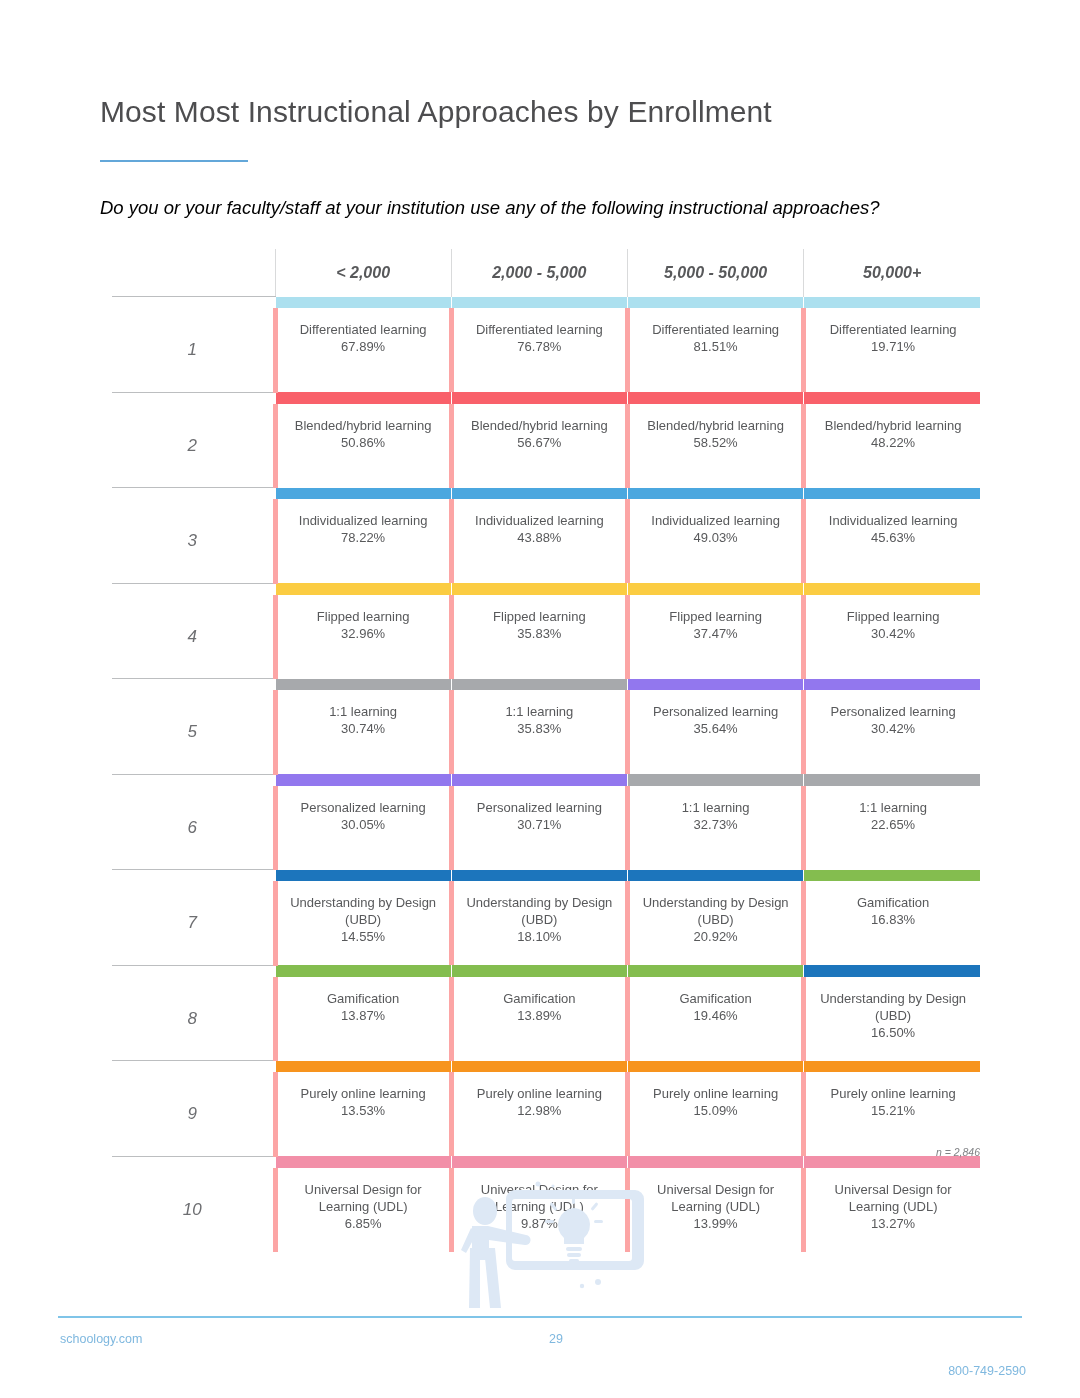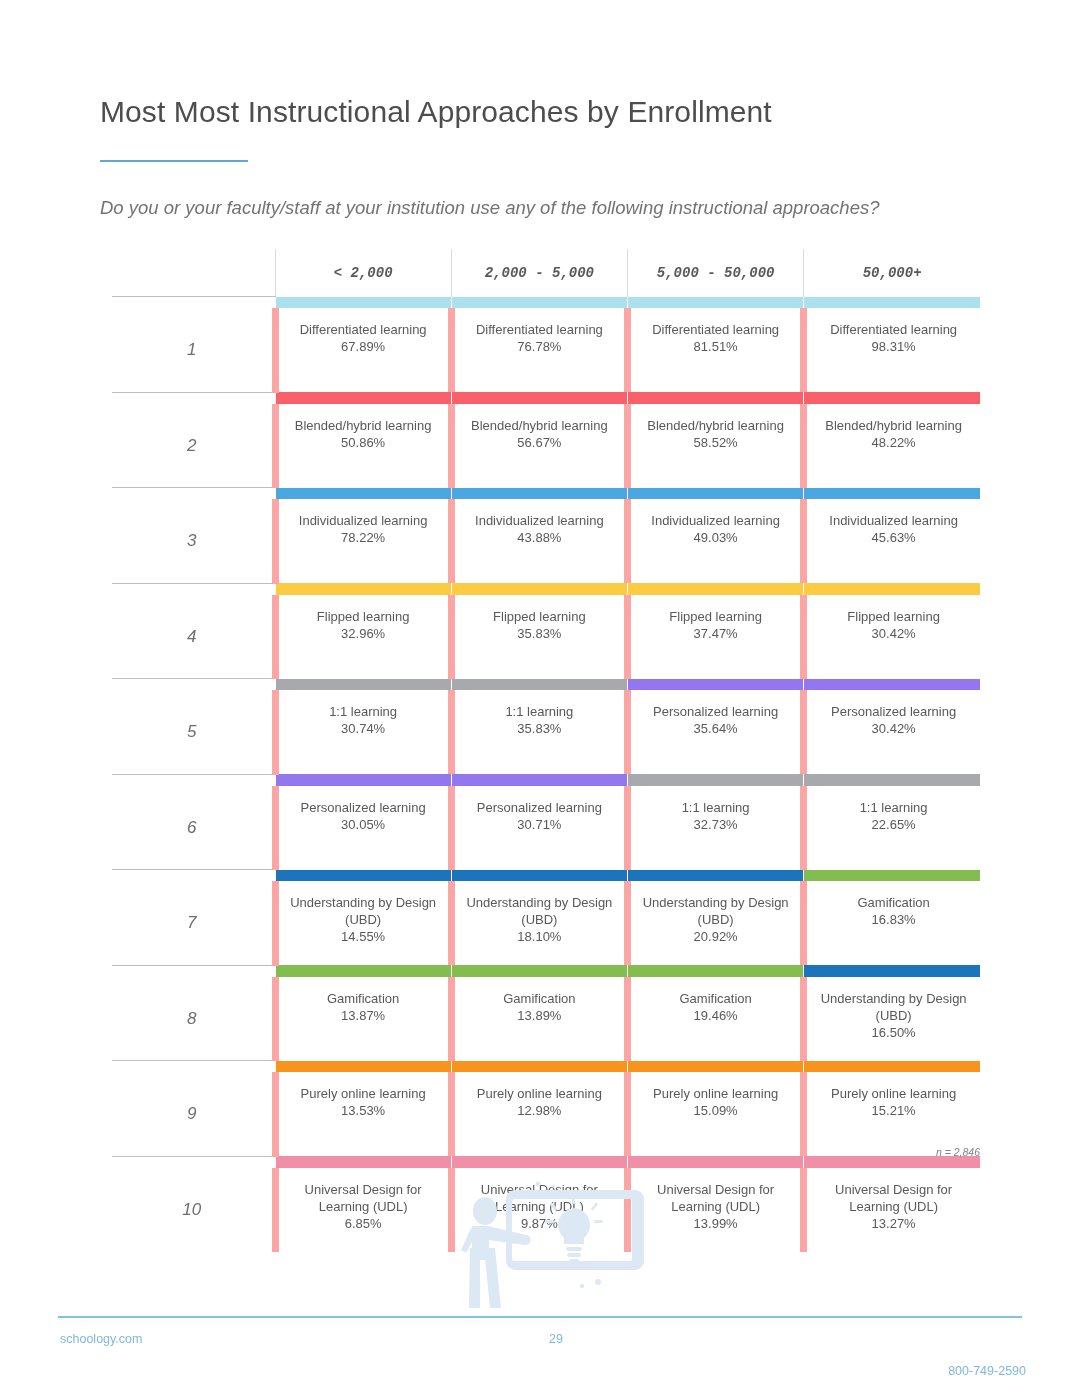--- a/index.html
+++ b/index.html
@@ -35,21 +35,21 @@
     height: 2px;
     background: #63A7D9;
   }
   .subtitle {
     position: absolute;
     left: 100px;
     top: 197px;
     font-size: 18.5px;
     font-style: italic;
     font-weight: 400;
-    color: #737373;
+    color: #000000;
     white-space: nowrap;
   }
 
   
   .table-wrap {
     position: absolute;
     left: 112px;
     top: 249px;
     width: 868px;
   }
@@ -59,26 +59,25 @@
     width: 868px;
   }
   table.rank-table col.rank-col { width: 163px; }
   table.rank-table col.data-col { width: 176.25px; }
 
   
   .hdr-cell {
     height: 47px;
     text-align: center;
     vertical-align: middle;
-    font-size: 14px;
+    font-size: 16px;
     font-style: italic;
     color: #58595B;
     border-left: 1px solid #D9DADB;
     padding: 0 4px;
-    font-family: Liberation Mono, monospace;
   }
   .hdr-cell.rank-blank {
     border-left: none;
     border-bottom: 1px solid #BCBEC0;
   }
 
   
   tr.band-row td {
     height: 11px;
     padding: 0;
@@ -87,21 +86,21 @@
   tr.band-row td.band-rank {
     background: transparent;
     border-top: 1px solid #BCBEC0;
   }
   tr.band-row td.band-seg {
     border-left: 1px solid #ffffff;
   }
 
   
   tr.data-row td {
-    border-left: 7px solid #fca5a5;
+    border-left: 5px solid #fca5a5;
     vertical-align: top;
     padding: 13px 6px 0 6px;
     text-align: center;
     font-size: 13px;
     line-height: 17px;
     color: #58595B;
   }
   tr.data-row td.rank-num {
     border-left: none;
     vertical-align: middle;
@@ -196,21 +195,21 @@
           <td class="cell-tall">
             <span class="cell-label">Differentiated learning</span>
             <span class="cell-value">76.78%</span>
           </td>
           <td class="cell-tall">
             <span class="cell-label">Differentiated learning</span>
             <span class="cell-value">81.51%</span>
           </td>
           <td class="cell-tall">
             <span class="cell-label">Differentiated learning</span>
-            <span class="cell-value">98.31%</span>
+            <span class="cell-value">19.71%</span>
           </td>
         </tr>
         <tr class="band-row">
           <td class="band-rank"></td>
           <td class="band-seg" style="background: rgb(249, 96, 106);"></td>
           <td class="band-seg" style="background: rgb(249, 96, 106);"></td>
           <td class="band-seg" style="background: rgb(249, 96, 106);"></td>
           <td class="band-seg" style="background: rgb(249, 96, 106);"></td>
         </tr>
         <tr class="data-row">

